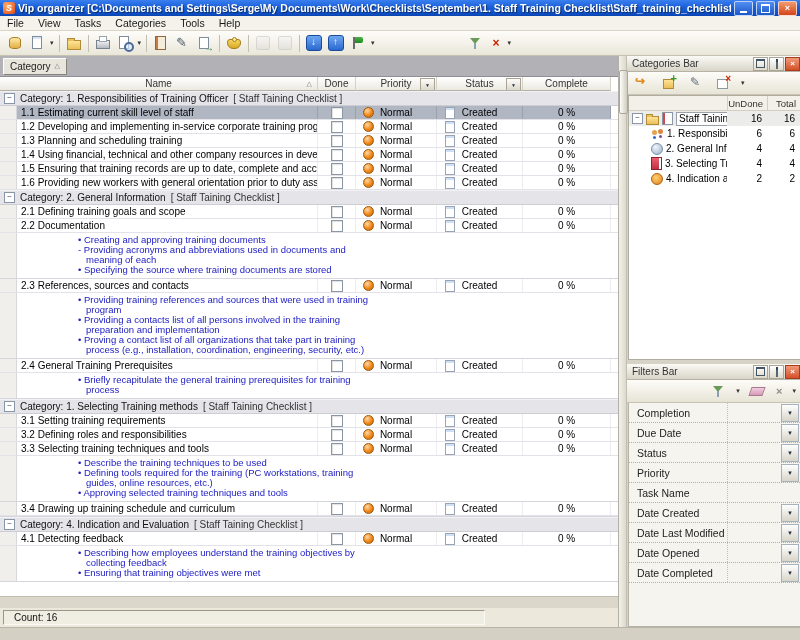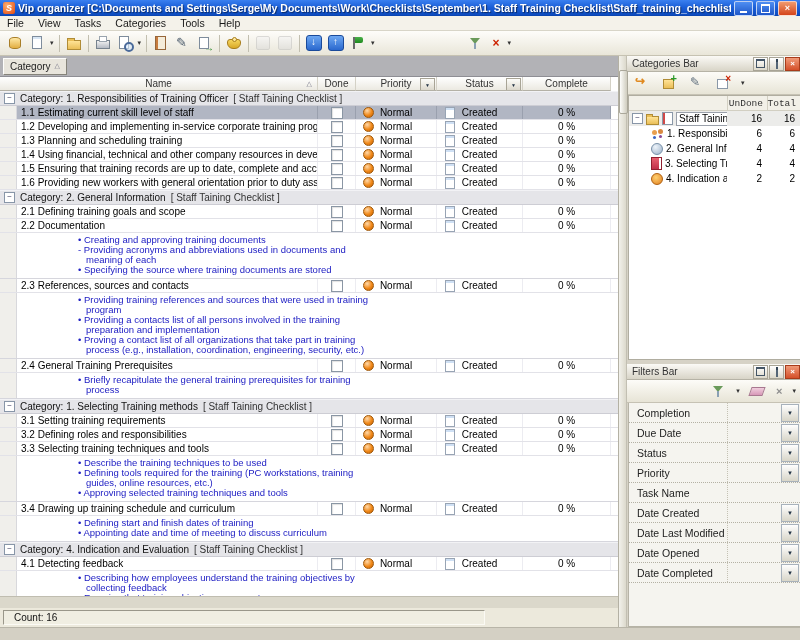--- a/index.html
+++ b/index.html
@@ -110,21 +110,21 @@
   .cti::before,.cti::after{content:"";position:absolute;}
   .cti-move::before{content:"\21AA";font-size:12px;color:#e08a20;font-weight:bold;left:0;top:-2px;}
   .cti-new::before{left:1px;top:3px;width:9px;height:8px;background:linear-gradient(#ffe396,#eabf58);border:1px solid #b08c36;}
   .cti-new::after{content:"+";right:-1px;top:-4px;color:#2a9a2a;font-weight:bold;font-size:11px;}
   .cti-edit::before{content:"\270E";font-size:12px;color:#5a6a7a;left:1px;top:-1px;}
   .cti-del::before{left:1px;top:3px;width:9px;height:8px;background:#fff;border:1px solid #8a98a8;}
   .cti-del::after{content:"\00D7";right:-1px;top:-3px;color:#cc2200;font-weight:bold;font-size:10px;}
 
   .tree{flex:1;min-height:0;background:#fff;border:1px solid #b0ada0;margin:0 1px;overflow:hidden;display:flex;flex-direction:column;}
   .tree-head{display:grid;grid-template-columns:1fr 40px 33px;height:14px;flex:none;background:#f2f0e8;border-bottom:1px solid #d2cfc2;font-size:9.5px;color:#333;}
-  .tree-head span{display:flex;align-items:center;justify-content:flex-end;padding-right:4px;border-left:1px solid #d2cfc2;font-family:Liberation Mono, monospace;}
+  .tree-head span{display:flex;align-items:center;justify-content:flex-end;padding-right:4px;border-left:1px solid #d2cfc2;}
   .tree-head span:first-child{border-left:none;}
   .tree-row{display:grid;grid-template-columns:1fr 40px 33px;height:15px;font-size:10px;color:#000;align-items:center;}
   .tree-row.root{background:#ececea;}
   .tr-label{display:flex;align-items:center;gap:3px;overflow:hidden;white-space:nowrap;padding-left:3px;}
   .tr-label.child{padding-left:22px;}
   .tr-num{text-align:right;padding-right:5px;}
   .root-label{border:1px solid #9aa0aa;background:#fff;padding:0 2px;height:12px;display:flex;align-items:center;}
   .ti{flex:none;position:relative;display:inline-block;}
   .ti::before,.ti::after{content:"";position:absolute;}
   .ti-folder{width:13px;height:11px;}
@@ -535,24 +535,20 @@
               <span>Normal</span>
             </span>
             <span class="tcell">
               <span class="mini-doc"></span>
               <span>Created</span>
             </span>
             <span class="tcell">0 %</span>
           </div>
           <div class="note-row">
             <span class="strip"></span>
-            <div class="note-body">
-              <div class="note-line">• Defining start and finish dates of training</div>
-              <div class="note-line">• Appointing date and time of meeting to discuss curriculum</div>
-            </div>
           </div>
           <div class="cat-row">
             <span class="expander">−</span>
             <span class="cat-label">Category: 4. Indication and Evaluation</span>
             <span class="cat-list">[ Staff Taining Checklist ]</span>
           </div>
           <div class="task-row">
             <span class="strip"></span>
             <span class="tname">4.1 Detecting feedback</span>
             <span class="tcell">

